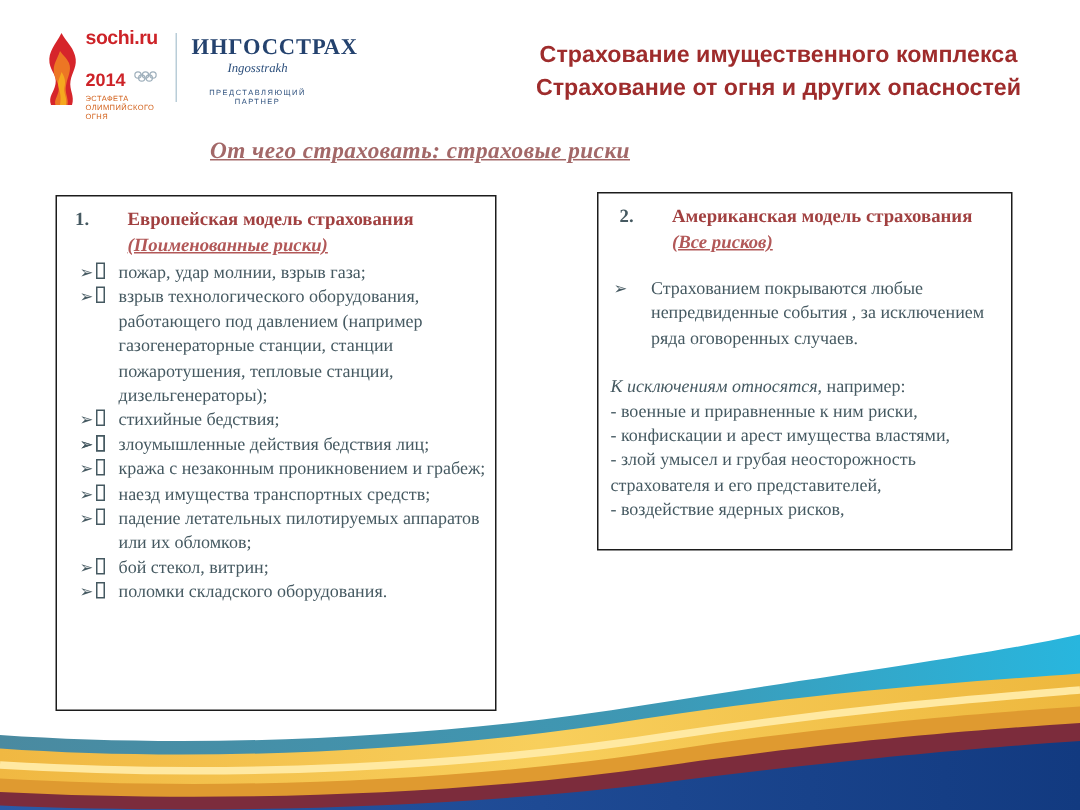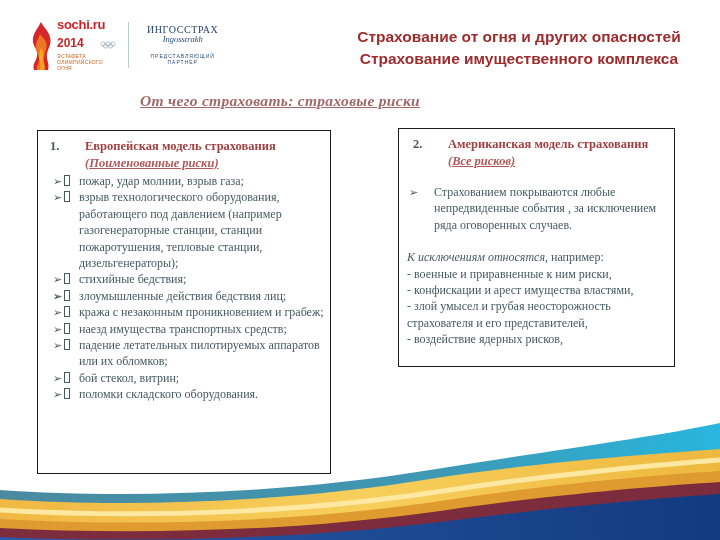--- a/index.html
+++ b/index.html
@@ -8,26 +8,26 @@
     background:#ffffff; font-family:"Liberation Serif", serif;
     margin:0 auto;
   }
 
   
   .logo-strip { position:absolute; left:28px; top:18px; height:62px; display:flex; align-items:flex-start; }
   .sochi-logo { display:flex; }
   .flame { width:26px; height:54px; margin-top:2px; }
   .sochi-text { margin-left:3px; line-height:1; }
   .sochi-name { font-family:"Liberation Sans",sans-serif; font-weight:700; font-size:13px; color:#cd2328; letter-spacing:-0.3px; display:block; }
-  .sochi-year-row { display:flex; align-items:flex-end; gap:16px; margin-top:6px; }
+  .sochi-year-row { display:flex; align-items:flex-start; gap:5px; margin-top:16px; }
   .sochi-year { font-family:"Liberation Sans",sans-serif; font-weight:700; font-size:12px; color:#cd2328; }
   .sochi-caption { margin-top:4px; font-family:"Liberation Sans",sans-serif; font-size:5px; line-height:6px; color:#d2601a; letter-spacing:.3px; }
   .logo-divider { width:1px; height:46px; background:#b9cdd8; margin:4px 10px 0 10px; }
   .ingos-logo { text-align:center; margin-top:6px; width:88px; }
-  .ingos-name { font-family:"Liberation Serif",serif; font-weight:400; font-size:10px; color:#24426e; letter-spacing:.6px; display:block; }
+  .ingos-name { font-family:"Liberation Serif",serif; font-weight:700; font-size:15px; color:#24426e; letter-spacing:.6px; display:block; }
   .ingos-script { font-family:"Liberation Serif",serif; font-style:italic; font-size:8.5px; color:#2c4f7c; display:block; margin-top:-1px; }
   .ingos-caption { margin-top:9px; font-family:"Liberation Sans",sans-serif; font-size:5px; line-height:6px; color:#2c4f7c; letter-spacing:1px; }
 
   
   .main-title {
     position:absolute; top:26px; left:340px; width:358px; text-align:center;
     font-family:"Liberation Sans",sans-serif; font-weight:700;
     font-size:15.5px; line-height:22px; color:#9e2c2c;
   }
   .subtitle {
@@ -101,22 +101,22 @@
       <span class="ingos-name">ИНГОССТРАХ</span>
       <span class="ingos-script">Ingosstrakh</span>
       <div class="ingos-caption">
         <div>ПРЕДСТАВЛЯЮЩИЙ</div>
         <div>ПАРТНЕР</div>
       </div>
     </div>
   </div>
 
   <div class="main-title">
+    <div>Страхование имущественного комплекса</div>
     <div>Страхование от огня и других опасностей</div>
-    <div>Страхование имущественного комплекса</div>
   </div>
 
   <div class="subtitle">От чего страховать: страховые риски</div>
 
   <div class="box box-left">
     <div class="box-head">
       <span class="num">1.</span>
       <span>
         <span class="head-text">Европейская модель страхования</span><br>
         <span class="head-sub">(Поименованные риски)</span>

